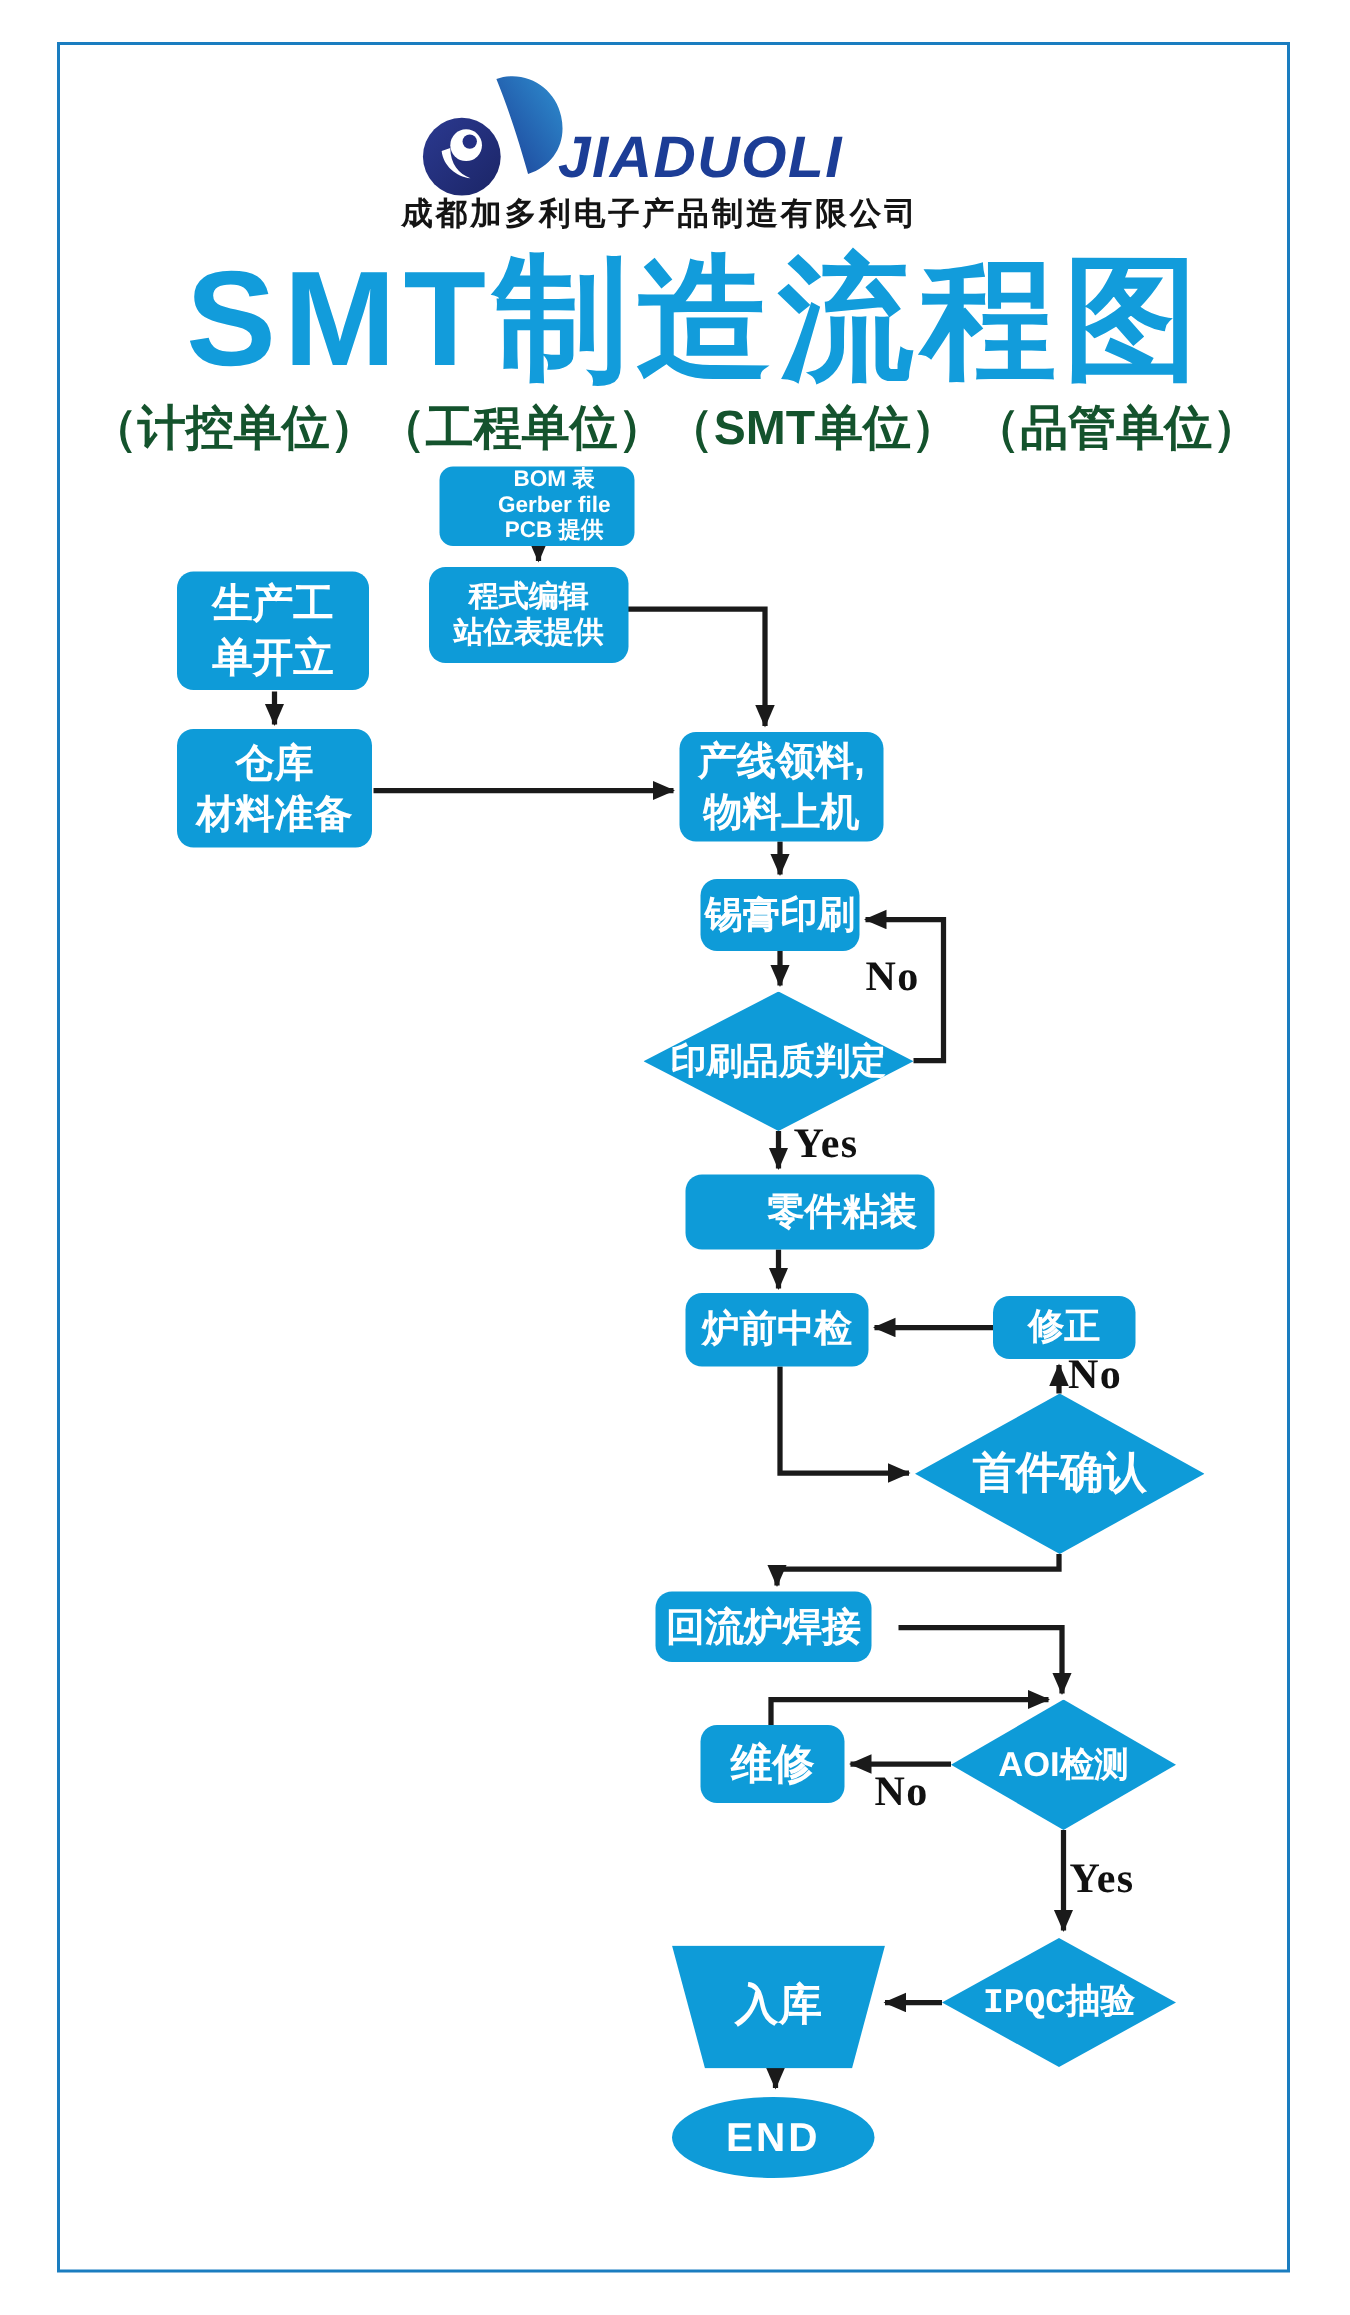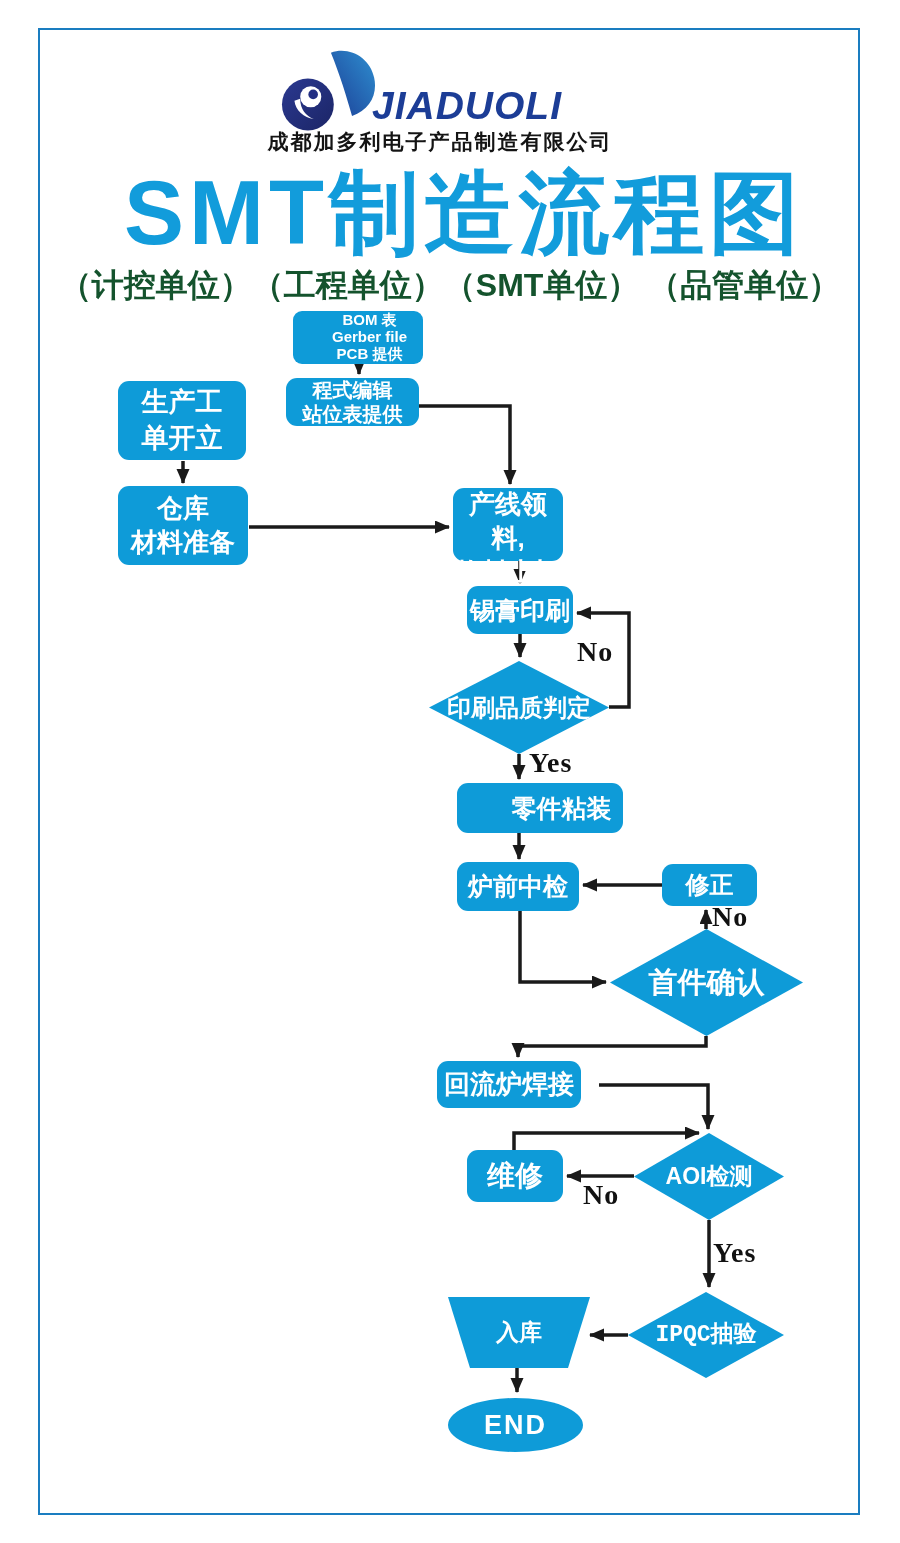--- a/index.html
+++ b/index.html
@@ -49,35 +49,35 @@
     position:absolute;background:var(--node-blue);color:#fff;font-weight:bold;
     display:flex;flex-direction:column;align-items:center;justify-content:center;
     text-align:center;line-height:1.22;
   }
   .box{border-radius:11px;}
   .diamond{clip-path:polygon(50% 0,100% 50%,50% 100%,0 50%);border-radius:0;}
   .trapezoid{clip-path:polygon(0 0,100% 0,84.5% 100%,15.5% 100%);}
   .ellipse{border-radius:50%;}
 
   #n-bom{left:293px;top:311px;width:130px;height:53px;font-size:15px;align-items:center;padding-left:23px;box-sizing:border-box;line-height:1.12;border-radius:9px;}
-  #n-program{left:286px;top:378px;width:133px;height:48px;font-size:20px;}
+  #n-program{left:286px;top:378px;width:133px;height:64px;font-size:20px;}
   #n-workorder{left:118px;top:381px;width:128px;height:79px;font-size:27px;line-height:1.3;}
   #n-warehouse{left:118px;top:486px;width:130px;height:79px;font-size:26px;line-height:1.3;}
-  #n-feeding{left:453px;top:488px;width:110px;height:73px;font-size:26px;line-height:1.3;justify-content:space-between;}
+  #n-feeding{left:453px;top:488px;width:136px;height:73px;font-size:26px;line-height:1.3;}
   #n-printing{left:467px;top:586px;width:106px;height:48px;font-size:25px;}
   #n-printcheck{left:429px;top:661px;width:180px;height:93px;font-size:24px;}
   #n-placement{left:457px;top:783px;width:123px;height:50px;font-size:25px;padding-left:43px;}
   #n-preoven{left:457px;top:862px;width:122px;height:49px;font-size:25px;}
   #n-correction{left:662px;top:864px;width:95px;height:42px;font-size:24px;}
   #n-firstarticle{left:610px;top:929px;width:193px;height:107px;font-size:29px;}
   #n-reflow{left:437px;top:1061px;width:144px;height:47px;font-size:26px;}
   #n-repair{left:467px;top:1150px;width:96px;height:52px;font-size:28px;}
   #n-aoi{left:634px;top:1133px;width:150px;height:87px;font-size:23px;}
   #n-ipqc{left:628px;top:1292px;width:156px;height:86px;font-size:23px;font-family:Liberation Mono, monospace;}
-  #n-storage{left:448px;top:1297px;width:142px;height:71px;font-size:23px;}
+  #n-storage{left:448px;top:1297px;width:142px;height:82px;font-size:29px;}
   #n-end{left:448px;top:1398px;width:135px;height:54px;font-size:27px;letter-spacing:2px;}
 
   #lbl-print-no{left:577px;top:636px;}
   #lbl-print-yes{left:529px;top:747px;}
   #lbl-first-no{left:712px;top:901px;}
   #lbl-aoi-no{left:583px;top:1179px;}
   #lbl-aoi-yes{left:713px;top:1237px;}
 </style>
 </head>
 <body>

